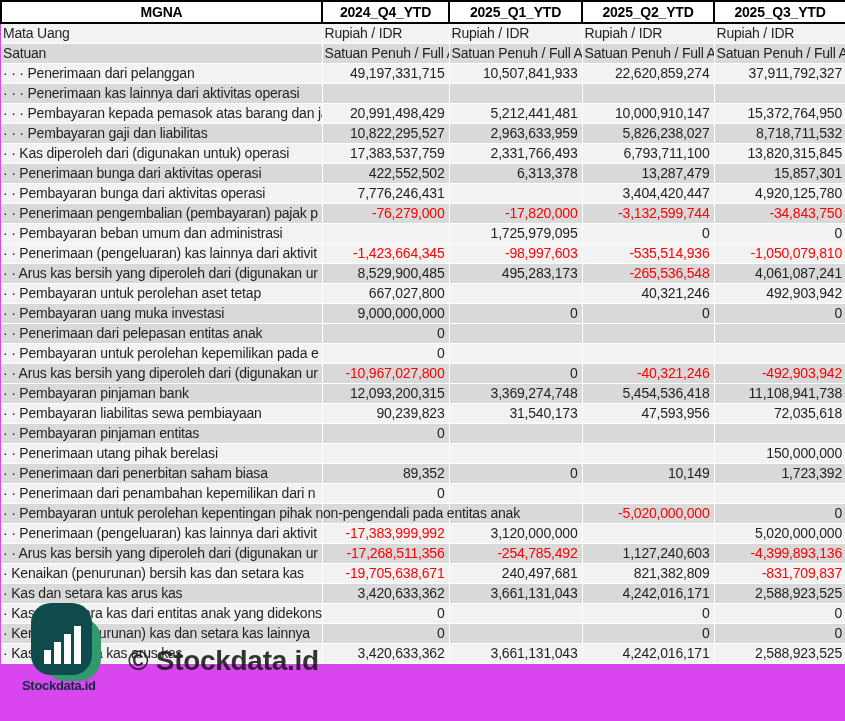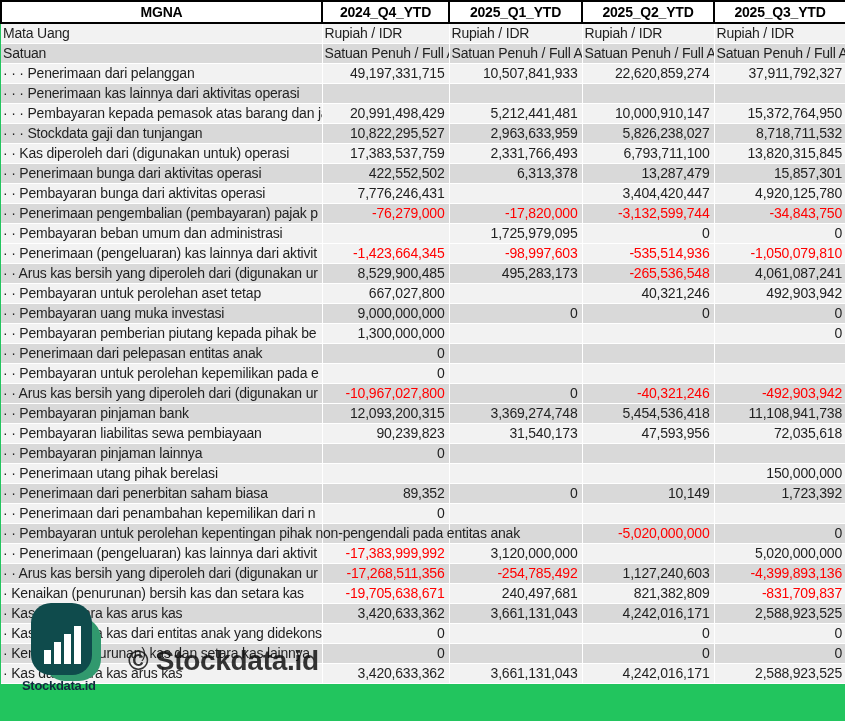--- a/index.html
+++ b/index.html
@@ -1,17 +1,17 @@
 <!DOCTYPE html>
 <html style="--row-light: #f2f2f2; --row-dark: #d9d9d9; --negative: #ff0000; --text: #1f1f1f; --brand-color: #12293e;"><head>
 <meta charset="utf-8">
 <style>
   html,body{margin:0;padding:0;background:#fff;}
   .screen{
-    position:relative;width:845px;height:721px;overflow:hidden;background:#22c55e;
+    position:relative;width:845px;height:721px;overflow:hidden;background:#d946ef;
     font-family:"Liberation Sans",sans-serif;color:var(--text,#1f1f1f);
   }
   table{border-collapse:collapse;table-layout:fixed;width:845px;letter-spacing:-0.2px;}
   col.c-label{width:321px;}
   col.c-q4{width:127px;}
   col.c-q1{width:133px;}
   col.c-q2{width:132px;}
   col.c-q3{width:132px;}
   th{
     height:20px;border:2px solid #000;background:#fff;
@@ -95,21 +95,21 @@
           <td class="num"></td>
         </tr>
         <tr class="light">
           <td class="lbl">· · · Pembayaran kepada pemasok atas barang dan ja</td>
           <td class="num">20,991,498,429</td>
           <td class="num">5,212,441,481</td>
           <td class="num">10,000,910,147</td>
           <td class="num">15,372,764,950</td>
         </tr>
         <tr class="dark">
-          <td class="lbl">· · · Stockdata gaji dan tunjangan</td>
+          <td class="lbl">· · · Pembayaran gaji dan liabilitas</td>
           <td class="num">10,822,295,527</td>
           <td class="num">2,963,633,959</td>
           <td class="num">5,826,238,027</td>
           <td class="num">8,718,711,532</td>
         </tr>
         <tr class="light">
           <td class="lbl">· · Kas diperoleh dari (digunakan untuk) operasi</td>
           <td class="num">17,383,537,759</td>
           <td class="num">2,331,766,493</td>
           <td class="num">6,793,711,100</td>
@@ -164,27 +164,20 @@
           <td class="num">40,321,246</td>
           <td class="num">492,903,942</td>
         </tr>
         <tr class="dark">
           <td class="lbl">· · Pembayaran uang muka investasi</td>
           <td class="num">9,000,000,000</td>
           <td class="num">0</td>
           <td class="num">0</td>
           <td class="num">0</td>
         </tr>
-        <tr class="light">
-          <td class="lbl">· · Pembayaran pemberian piutang kepada pihak be</td>
-          <td class="num">1,300,000,000</td>
-          <td class="num"></td>
-          <td class="num"></td>
-          <td class="num">0</td>
-        </tr>
         <tr class="dark">
           <td class="lbl">· · Penerimaan dari pelepasan entitas anak</td>
           <td class="num">0</td>
           <td class="num"></td>
           <td class="num"></td>
           <td class="num"></td>
         </tr>
         <tr class="light">
           <td class="lbl">· · Pembayaran untuk perolehan kepemilikan pada e</td>
           <td class="num">0</td>
@@ -207,21 +200,21 @@
           <td class="num">11,108,941,738</td>
         </tr>
         <tr class="light">
           <td class="lbl">· · Pembayaran liabilitas sewa pembiayaan</td>
           <td class="num">90,239,823</td>
           <td class="num">31,540,173</td>
           <td class="num">47,593,956</td>
           <td class="num">72,035,618</td>
         </tr>
         <tr class="dark">
-          <td class="lbl">· · Pembayaran pinjaman lainnya</td>
+          <td class="lbl">· · Pembayaran pinjaman entitas</td>
           <td class="num">0</td>
           <td class="num"></td>
           <td class="num"></td>
           <td class="num"></td>
         </tr>
         <tr class="light">
           <td class="lbl">· · Penerimaan utang pihak berelasi</td>
           <td class="num"></td>
           <td class="num"></td>
           <td class="num"></td>

